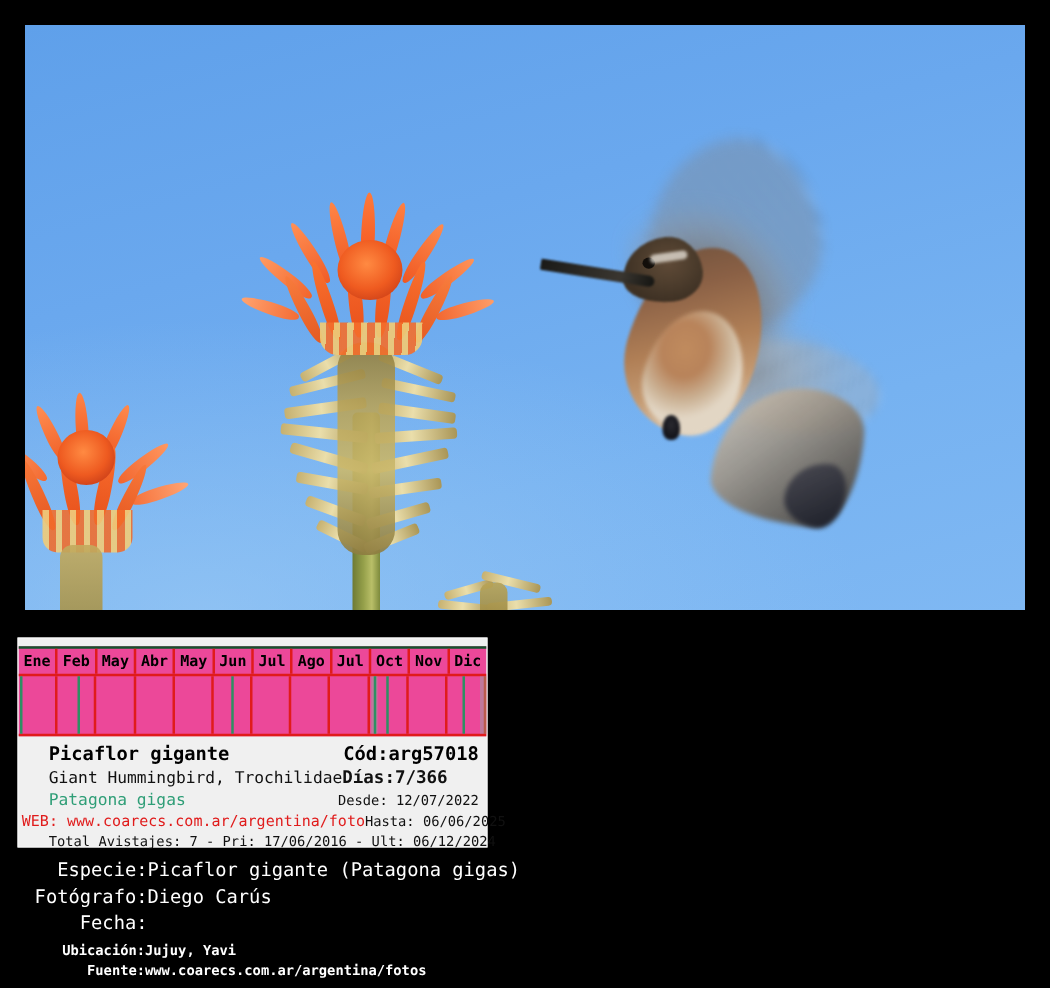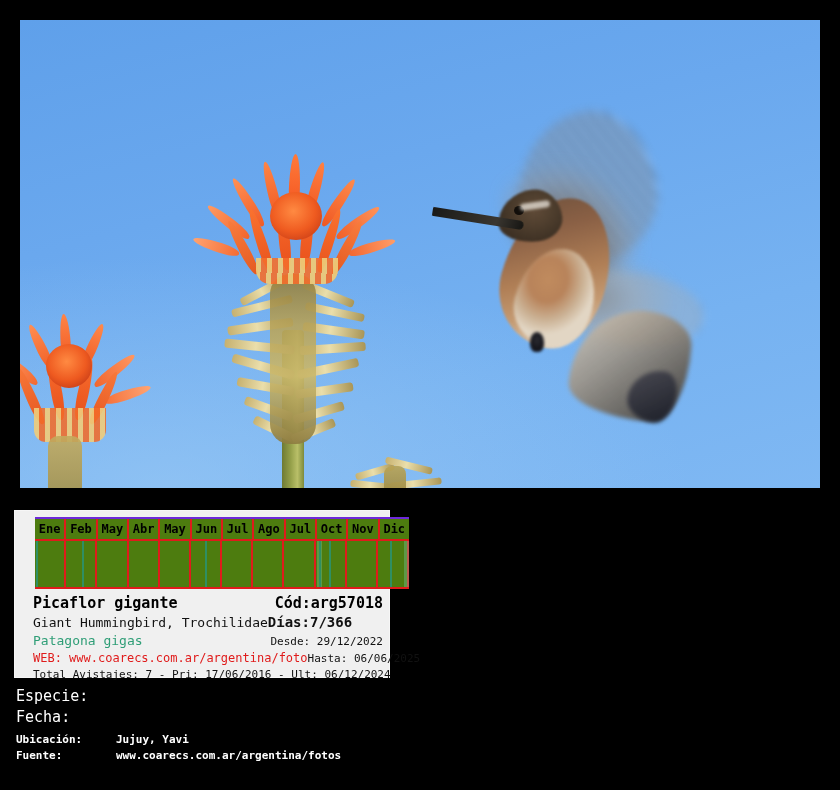--- a/index.html
+++ b/index.html
@@ -31,50 +31,50 @@
 
   
   .bird{position:absolute;left:400px;top:78px;width:285px;height:345px;}
   .wing{position:absolute;border-radius:50%;filter:blur(4px);}
   .body{position:absolute;border-radius:52% 48% 45% 55%/60% 55% 45% 40%;}
   .bill{position:absolute;background:linear-gradient(100deg,#1a1a18,#3a3630 70%,#151512);border-radius:2px 8px 8px 2px;}
 
   
   .card{position:absolute;left:14px;top:510px;width:376px;height:168px;background:#f0f0f0;
         border:1px solid #f6f6f6;box-sizing:border-box;}
-  .cal{position:relative;width:100%;height:72px;border-top:2px solid #6d28d9;
-       border-bottom:2px solid #e01b1b;box-sizing:border-box;background:#4d7c0f;margin-top:6px;margin-left:20px;}
+  .cal{position:relative;width:100%;height:72px;border-top:2px solid #14532d;
+       border-bottom:2px solid #e01b1b;box-sizing:border-box;background:#ec4899;margin-top:6px;}
   .cal-head{display:flex;height:22px;border-bottom:2px solid #e01b1b;box-sizing:border-box;}
   .cal-head > div{flex:1 1 0;display:flex;align-items:center;justify-content:center;
                   font:bold 12px/1 "DejaVu Sans Mono","Liberation Mono",monospace;color:#000;
                   border-right:2px solid #e01b1b;box-sizing:border-box;}
   .cal-head > div:last-child{border-right:none;}
   .cal-body{position:relative;display:flex;height:46px;}
   .cal-body > div{flex:1 1 0;border-right:2px solid #e01b1b;box-sizing:border-box;}
   .cal-body > div:last-child{border-right:none;}
   .tickwrap{position:absolute;left:0;top:0;right:0;bottom:0;pointer-events:none;}
   .tick{position:absolute;top:0;bottom:0;width:2px;background:#2f8f63;}
   .tickband{position:absolute;top:0;bottom:0;width:5px;background:rgba(120,200,160,.38);}
 
-  .lines{padding:4px 6px 0 5px;margin-left:13px;}
+  .lines{padding:4px 6px 0 24px;}
   .ln{display:flex;align-items:baseline;white-space:nowrap;}
   .l1{font:bold 15px/20px "DejaVu Sans Mono","Liberation Mono",monospace;color:#000;}
   .l1 .sp{flex:1;}
   .l2{font:13px/18px "DejaVu Sans Mono","Liberation Mono",monospace;color:#111;}
   .l2 b{font:bold 14px/18px "DejaVu Sans Mono","Liberation Mono",monospace;}
   .l3{font:13px/17px "DejaVu Sans Mono","Liberation Mono",monospace;color:#2f9e77;}
   .l3 .r{color:#111;font-size:11px;}
-  .l4{font:12px/16px "DejaVu Sans Mono","Liberation Mono",monospace;color:#e01b1b;}
+  .l4{font:12px/16px "DejaVu Sans Mono","Liberation Mono",monospace;color:#e01b1b;justify-content:center;}
   .l4 .r{color:#111;font-size:11px;}
   .l5{font:11px/16px "DejaVu Sans Mono","Liberation Mono",monospace;color:#111;}
   .rightcol{margin-left:auto;text-align:right;}
 
   
   .info{position:absolute;left:16px;top:686px;width:810px;color:#fff;}
-  .irow{display:flex;align-items:baseline;}
+  .irow{display:flex;align-items:baseline;text-align:right;}
   .big{font:15px/21px "DejaVu Sans Mono","Liberation Mono",monospace;}
   .sml{font:bold 11px/16px "DejaVu Sans Mono","Liberation Mono",monospace;}
   .lab{width:102px;flex:0 0 102px;}
   .lab.s{width:100px;flex:0 0 100px;}
 </style>
 </head>
 <body>
 
 <div id="root">
 
@@ -254,35 +254,40 @@
         <span>Picaflor gigante</span>
         <span class="sp"></span>
         <span>Cód:arg57018</span>
       </div>
       <div class="ln l2">
         <span>Giant Hummingbird, Trochilidae</span>
         <b>Días:7/366</b>
       </div>
       <div class="ln l3">
         <span>Patagona gigas</span>
-        <span class="r rightcol">Desde: 29/12/2022</span>
+        <span class="r rightcol">Desde: 12/07/2022</span>
       </div>
       <div class="ln l4">
         <span>WEB: www.coarecs.com.ar/argentina/foto</span>
         <span class="r rightcol">Hasta: 06/06/2025</span>
       </div>
       <div class="ln l5">
         <span>Total Avistajes: 7 - Pri: 17/06/2016 - Ult: 06/12/2024</span>
       </div>
     </div>
   </div>
 
   <div class="info">
     <div class="irow big">
       <span class="lab">Especie:</span>
+      <span>Picaflor gigante (Patagona gigas)</span>
+    </div>
+    <div class="irow big">
+      <span class="lab">Fotógrafo:</span>
+      <span>Diego Carús</span>
     </div>
     <div class="irow big">
       <span class="lab">Fecha:</span>
     </div>
     <div class="irow sml" style="margin-top:4px;">
       <span class="lab s">Ubicación:</span>
       <span>Jujuy, Yavi</span>
     </div>
     <div class="irow sml">
       <span class="lab s">Fuente:</span>

